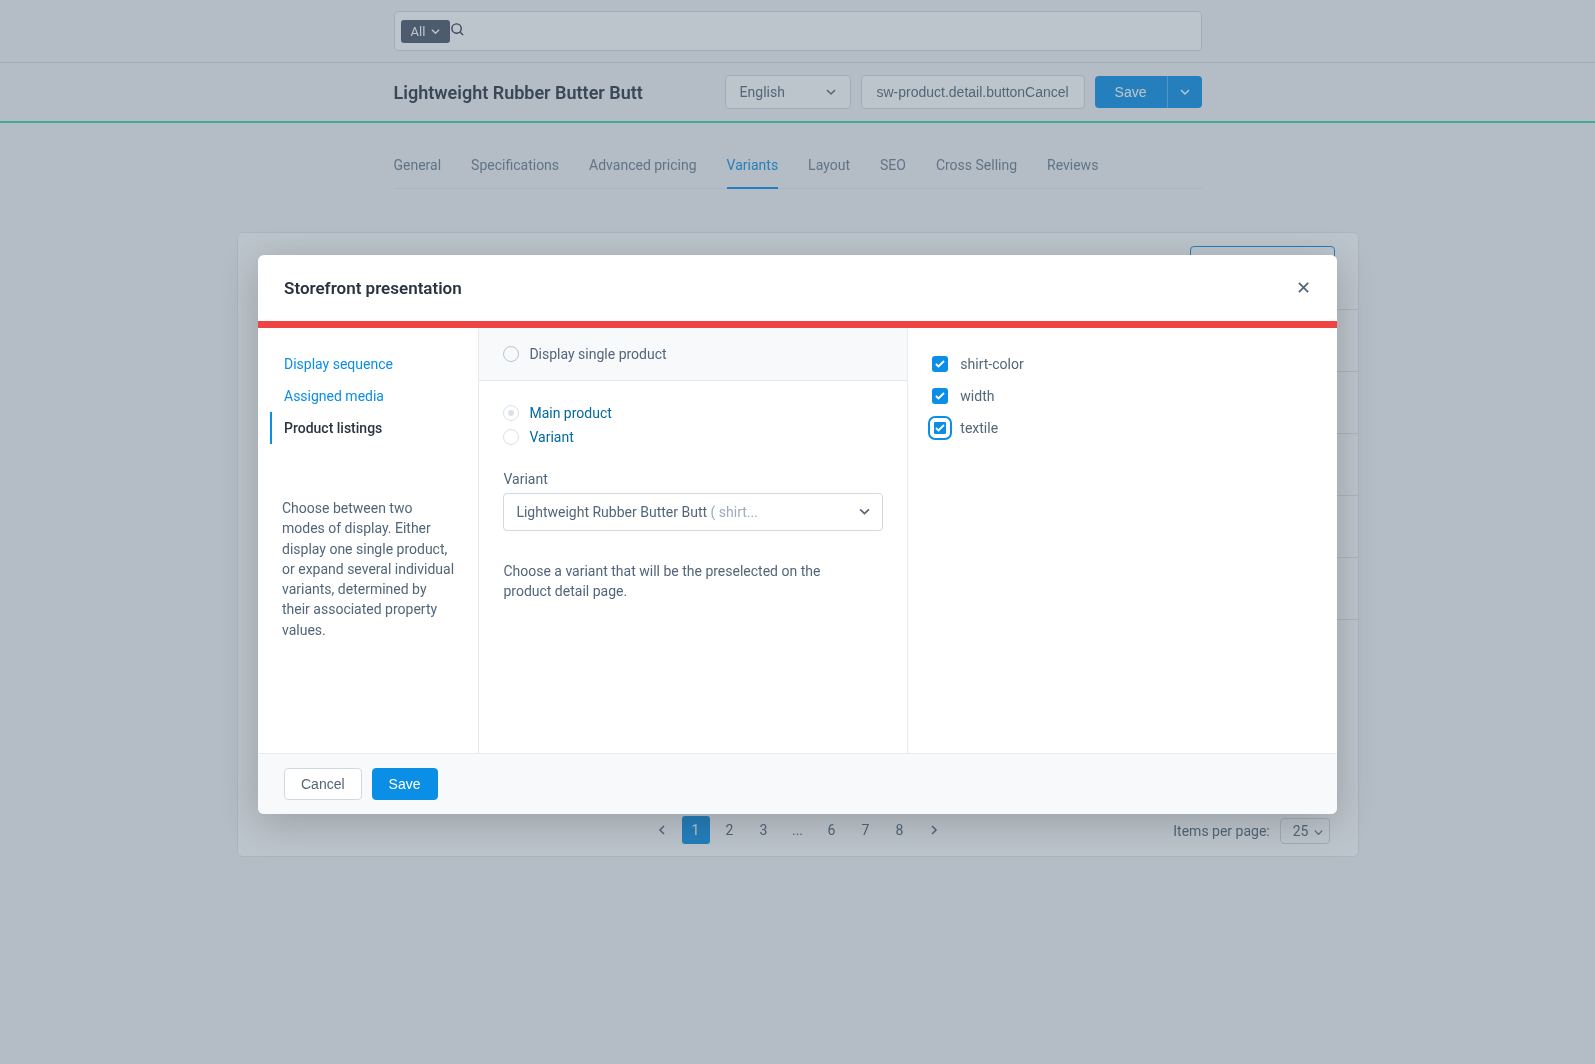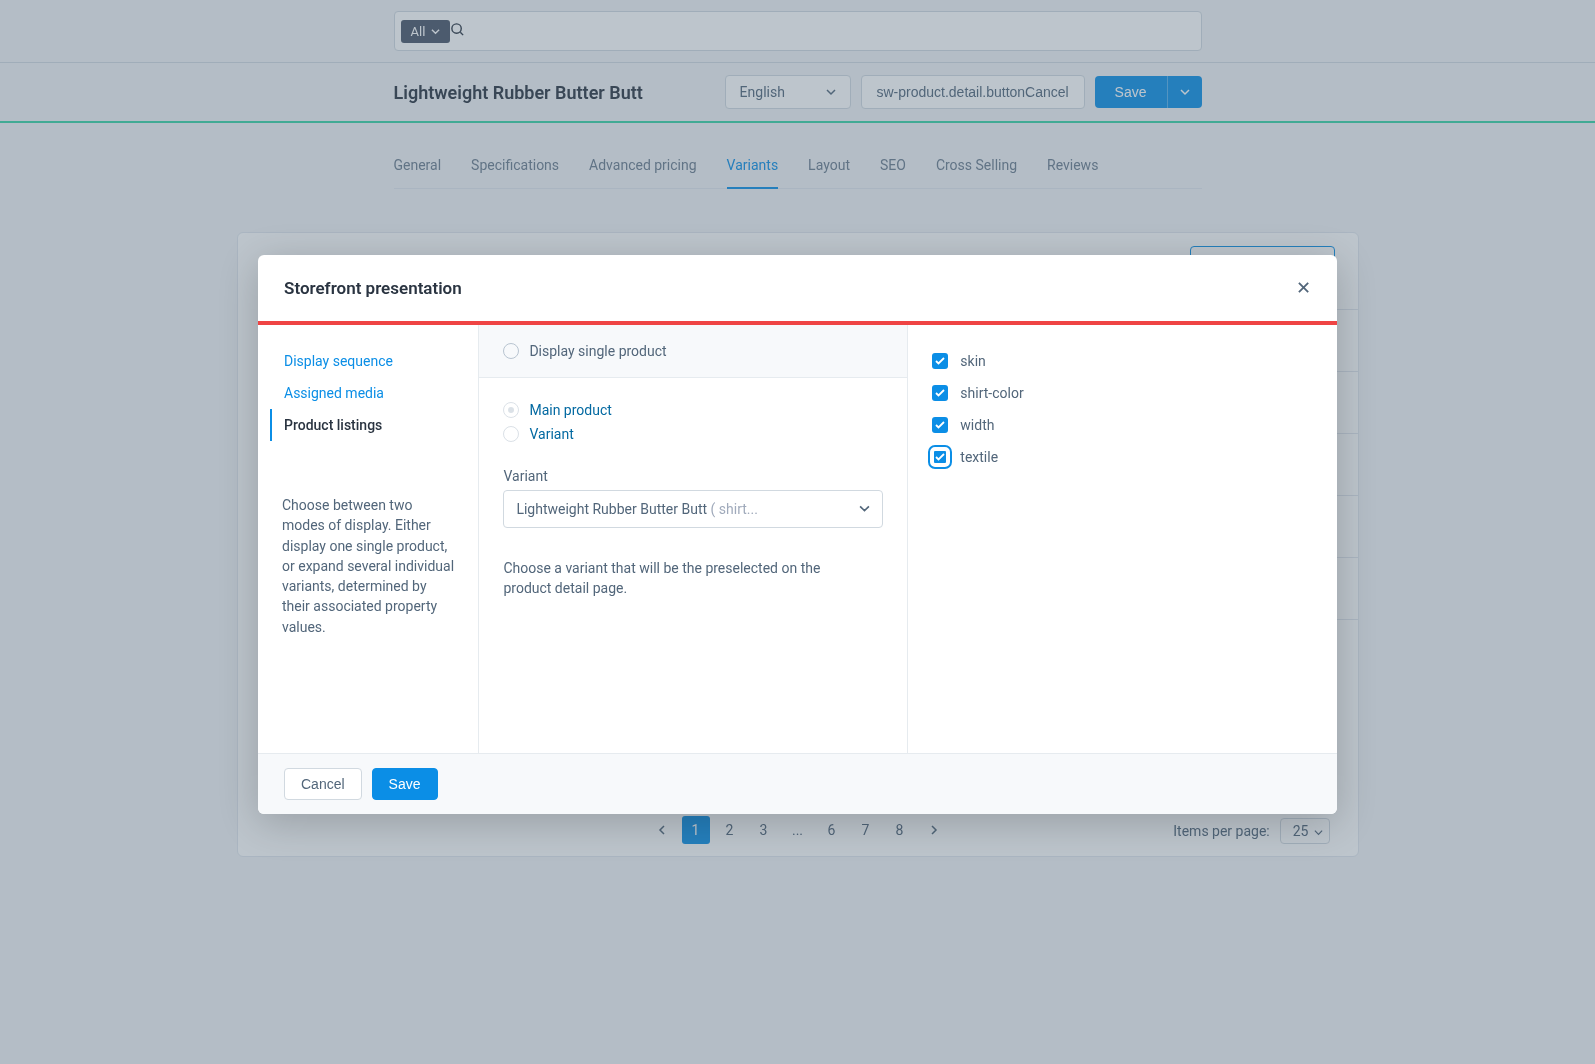--- a/index.html
+++ b/index.html
@@ -42,21 +42,21 @@
 .pager .pg { width: 28px; height: 28px; display: flex; align-items: center; justify-content: center; border-radius: 3px; color: #52667a; cursor: pointer; font-size: 14px; }
 .pager .pg.active { background: #0b8ee6; color: #fff; }
 .items-pp { position: absolute; bottom: 12px; right: 28px; display: flex; align-items: center; gap: 10px; color: #52667a; font-size: 14px; }
 .items-pp .sel { border: 1px solid #d1d9e0; border-radius: 4px; padding: 4px 20px 4px 12px; position: relative; }
 
 
 .overlay { position: absolute; inset: 0; background: rgba(82,102,122,0.38); display: flex; align-items: flex-start; justify-content: center; padding-top: 255px; }
 
 
 .modal { width: 1079px; height: 559px; background: #fff; border-radius: 6px; box-shadow: 0 8px 40px rgba(0,0,0,.2); display: flex; flex-direction: column; overflow: hidden; }
-.modal-head { padding: 22px 26px; display: flex; align-items: center; justify-content: space-between; border-bottom: 4px solid #ef4444; }
+.modal-head { padding: 22px 26px; display: flex; align-items: center; justify-content: space-between; border-bottom: 7px solid #ef4444; }
 .modal-head h2 { font-size: 17px; font-weight: 600; color: #2a3441; }
 .modal-head .close { font-size: 18px; color: #52667a; cursor: pointer; background: none; border: none; }
 .modal-body { flex: 1; display: flex; }
 .mb-sidebar { width: 266px; padding: 20px 24px; border-right: 1px solid #e6ebef; background: #fff; }
 .mb-sidebar .sitem { padding: 8px 0 8px 10px; color: #0b8ee6; cursor: pointer; font-size: 14px; border-left: 2px solid transparent; margin-left: -12px; padding-left: 12px; }
 .mb-sidebar .sitem.active { color: #2a3441; font-weight: 500; border-left: 2px solid #0b8ee6; }
 .mb-sidebar .desc { margin-top: 54px; font-size: 14px; line-height: 1.45; color: #52667a; }
 
 .mb-col { flex: 1 1 50%; display: flex; flex-direction: column; border-right: 1px solid #e6ebef; background: #f7f9fb; }
 .mb-col:last-child { border-right: none; background: #fff; }
@@ -262,28 +262,20 @@
 
       <div class="mb-col">
         <div class="col-inner">
           <div class="checklist" id="checks">
               <div class="crow">
                 <span class="cbox">
                   <svg viewBox="0 0 10 10">
                     <path d="M1 5l2.5 2.5L9 2" stroke="#fff" stroke-width="1.8" fill="none"></path>
                   </svg>
                 </span>
-                <span>skin</span>
-              </div>
-              <div class="crow">
-                <span class="cbox">
-                  <svg viewBox="0 0 10 10">
-                    <path d="M1 5l2.5 2.5L9 2" stroke="#fff" stroke-width="1.8" fill="none"></path>
-                  </svg>
-                </span>
                 <span>shirt-color</span>
               </div>
               <div class="crow">
                 <span class="cbox">
                   <svg viewBox="0 0 10 10">
                     <path d="M1 5l2.5 2.5L9 2" stroke="#fff" stroke-width="1.8" fill="none"></path>
                   </svg>
                 </span>
                 <span>width</span>
               </div>

